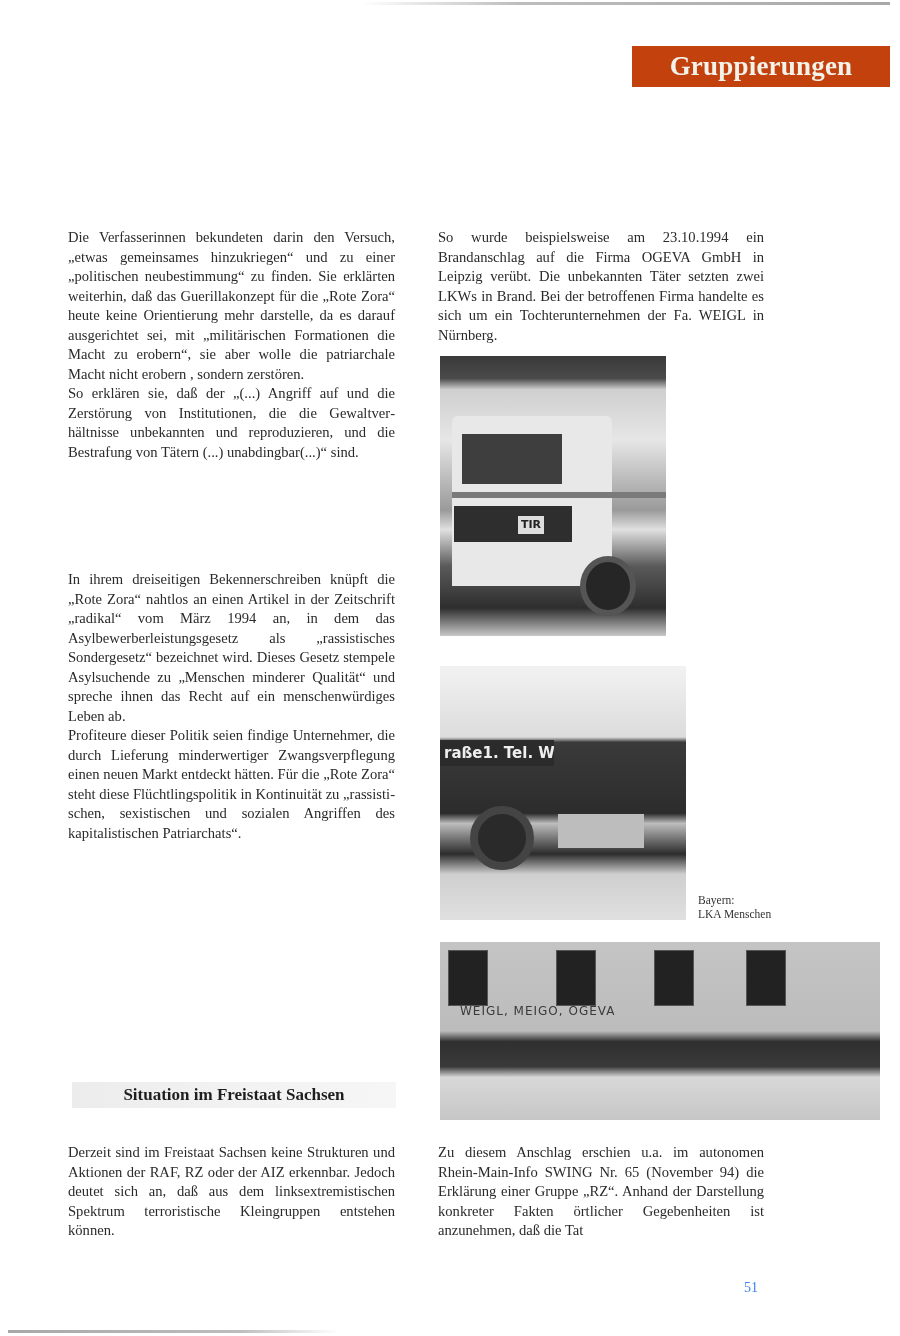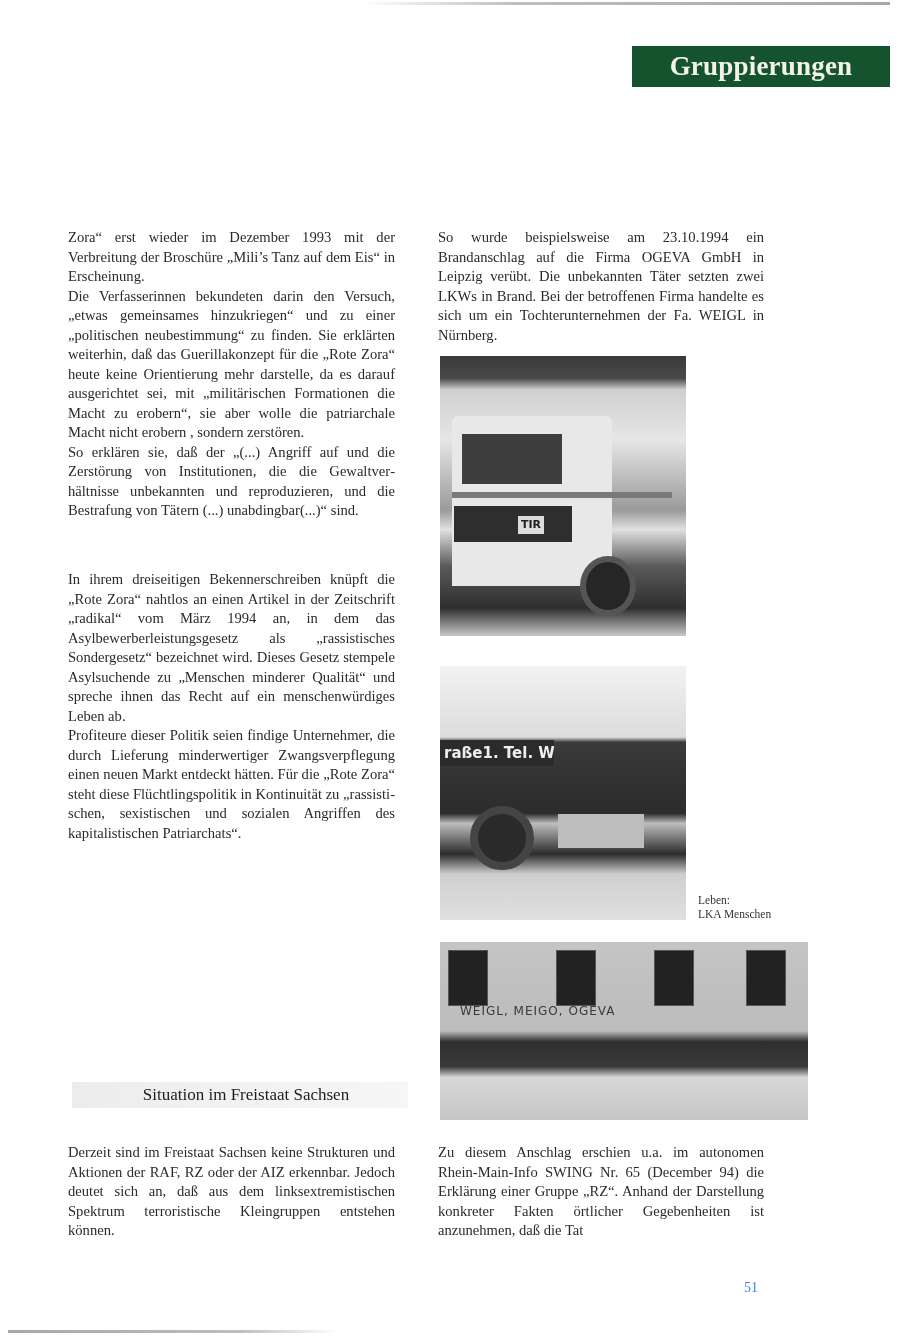--- a/index.html
+++ b/index.html
@@ -11,43 +11,43 @@
     .scan-top {
       position: absolute; left: 360px; top: 2px; width: 530px; height: 3px;
       background: linear-gradient(to right, #ffffff, #bdbdbd 30%, #a8a8a8);
     }
     .scan-bottom {
       position: absolute; left: 8px; top: 1330px; width: 330px; height: 3px;
       background: linear-gradient(to right, #a8a8a8, #bdbdbd 70%, #ffffff);
     }
     .section-header {
       position: absolute; left: 632px; top: 46px; width: 258px; height: 41px;
-      background: #14532d; color: #f2f2ea;
+      background: #c2410c; color: #f2f2ea;
       font-weight: bold; font-size: 27px; line-height: 41px; text-align: center;
       letter-spacing: 0.2px;
     }
     .col {
       position: absolute; font-size: 14.6px; line-height: 19.5px;
       text-align: justify; hyphens: manual;
     }
     .col p { margin: 0; }
     .col-left-1 { left: 68px; top: 228px; width: 327px; }
     .col-left-2 { left: 68px; top: 570px; width: 327px; }
     .col-right-1 { left: 438px; top: 228px; width: 326px; }
     .col-left-3 { left: 68px; top: 1143px; width: 327px; }
     .col-right-3 { left: 438px; top: 1143px; width: 326px; }
 
     .photo {
       position: absolute; overflow: hidden; background: #777;
     }
-    .photo-1 { left: 440px; top: 356px; width: 246px; height: 280px;
+    .photo-1 { left: 440px; top: 356px; width: 226px; height: 280px;
       background: linear-gradient(180deg, #3a3a3a 0%, #4a4a4a 8%, #cfcfcf 12%, #e6e6e6 30%, #9a9a9a 55%, #e0e0e0 62%, #5a5a5a 75%, #2e2e2e 90%, #c8c8c8 100%); }
     .photo-2 { left: 440px; top: 666px; width: 246px; height: 254px;
       background: linear-gradient(180deg, #f2f2f2 0%, #dcdcdc 28%, #3a3a3a 30%, #2c2c2c 58%, #bdbdbd 62%, #2c2c2c 74%, #cfcfcf 82%, #e0e0e0 100%); }
-    .photo-3 { left: 440px; top: 942px; width: 368px; height: 178px;
+    .photo-3 { left: 440px; top: 942px; width: 440px; height: 178px;
       background: linear-gradient(180deg, #c4c4c4 0%, #bcbcbc 50%, #2f2f2f 56%, #3a3a3a 70%, #d8d8d8 76%, #c6c6c6 100%); }
 
     .truck-cab { position: absolute; left: 12px; top: 60px; width: 160px; height: 170px; background: #e8e8e8; border-radius: 6px 6px 0 0; }
     .truck-windshield { position: absolute; left: 22px; top: 78px; width: 100px; height: 50px; background: #3e3e3e; }
     .truck-grille { position: absolute; left: 14px; top: 150px; width: 118px; height: 36px; background: #2e2e2e; }
     .truck-plate { position: absolute; left: 78px; top: 160px; width: 26px; height: 18px; background: #ddd; color: #222; font-size: 11px; line-height: 18px; text-align: center; font-family: "DejaVu Sans", sans-serif; font-weight: bold; }
     .truck-wheel { position: absolute; left: 140px; top: 200px; width: 56px; height: 60px; border-radius: 50%; background: #262626; border: 6px solid #555; box-sizing: border-box; }
     .truck-stripe { position: absolute; left: 12px; top: 136px; width: 220px; height: 6px; background: #7a7a7a; }
 
     .tank-text { position: absolute; left: 0px; top: 74px; width: 110px; height: 26px; background: #2b2b2b; color: #eee; font-family: "DejaVu Sans", sans-serif; font-weight: bold; font-size: 15px; line-height: 26px; padding-left: 4px; white-space: nowrap; overflow: hidden; }
@@ -57,35 +57,34 @@
     .wall-window { position: absolute; top: 8px; width: 38px; height: 54px; background: #222; border: 1px solid #555; }
     .graffiti { position: absolute; left: 20px; top: 62px; width: 340px; font-family: "DejaVu Sans", sans-serif; color: #3a3a3a; font-size: 12px; letter-spacing: 1px; line-height: 15px; white-space: nowrap; }
 
     .caption {
       position: absolute; left: 698px; top: 894px; width: 100px;
       font-size: 11.5px; line-height: 13.5px; color: #333;
     }
     .subheading {
       position: absolute; left: 72px; top: 1082px; width: 324px; height: 26px;
       background: linear-gradient(to right, #ececec, #f2f2f2, #f6f6f6);
-      font-weight: normal; font-size: 17px; line-height: 26px; text-align: center; color: #1e1e1e; padding-left: 12px;
+      font-weight: bold; font-size: 17px; line-height: 26px; text-align: center; color: #1e1e1e;
     }
     .page-number {
       position: absolute; left: 744px; top: 1280px; font-size: 14px; color: #3b82f6;
     }
   </style>
 </head>
 <body>
 
 <div class="scan-top"></div>
 
 <div class="section-header">Gruppierungen</div>
 
 <div class="col col-left-1">
-  <p>Zora“ erst wieder im Dezember 1993 mit der Verbreitung der Broschüre „Mili’s Tanz auf dem Eis“ in Erscheinung.</p>
   <p>Die Verfasserinnen bekundeten darin den Ver­such, „etwas gemeinsames hinzukriegen“ und zu einer „politischen neubestimmung“ zu fin­den. Sie erklärten weiterhin, daß das Guerilla­konzept für die „Rote Zora“ heute keine Orien­tierung mehr darstelle, da es darauf ausgerichtet sei, mit „militärischen Formationen die Macht zu erobern“, sie aber wolle die patriarchale Macht nicht erobern , sondern zerstören.</p>
   <p>So erklären sie, daß der „(...) Angriff auf und die Zerstörung von Institutionen, die die Gewaltver­hältnisse unbekannten und reproduzieren, und die Bestrafung von Tätern (...) unabdingbar(...)“ sind.</p>
 </div>
 
 <div class="col col-left-2">
   <p>In ihrem dreiseitigen Bekennerschreiben knüpft die „Rote Zora“ nahtlos an einen Artikel  in der Zeitschrift „radikal“ vom März 1994 an, in dem das Asylbewerberleistungsgesetz als „rassisti­sches Sondergesetz“ bezeichnet wird. Dieses Gesetz stempele Asylsuchende zu „Menschen minderer Qualität“ und spreche ihnen das Recht auf ein menschenwürdiges Leben ab.</p>
   <p>Profiteure dieser Politik seien findige Unterneh­mer, die durch Lieferung minderwertiger Zwangsverpflegung  einen neuen Markt ent­deckt hätten. Für die „Rote Zora“ steht diese Flüchtlingspolitik in Kontinuität zu „rassisti­schen, sexistischen und sozialen Angriffen des kapitalistischen Patriarchats“.</p>
 </div>
 
 <div class="col col-right-1">
@@ -101,39 +100,39 @@
   <div class="truck-wheel"></div>
 </div>
 
 <div class="photo photo-2">
   <div class="tank-text">raße1. Tel. We</div>
   <div class="tank-wheel"></div>
   <div class="tank-fuel"></div>
 </div>
 
 <div class="caption">
-  <div>Leben:</div>
+  <div>Bayern:</div>
   <div>LKA Menschen</div>
 </div>
 
 <div class="photo photo-3">
   <div class="wall-window" style="left:8px;"></div>
   <div class="wall-window" style="left:116px;"></div>
   <div class="wall-window" style="left:214px;"></div>
   <div class="wall-window" style="left:306px;"></div>
   <div class="graffiti">
     <div>WEIGL, MEIGO, OGEVA</div>
   </div>
 </div>
 
 <div class="subheading">Situation im Freistaat Sachsen</div>
 
 <div class="col col-left-3">
   <p>Derzeit sind im Freistaat Sachsen keine Struk­turen und Aktionen der RAF, RZ oder der AIZ erkennbar. Jedoch deutet sich an, daß aus dem linksextremistischen Spektrum terroristische Kleingruppen entstehen können.</p>
 </div>
 
 <div class="col col-right-3">
-  <p>Zu diesem Anschlag erschien u.a. im autono­men Rhein-Main-Info SWING Nr. 65 (December 94) die Erklärung einer Gruppe „RZ“. Anhand der Darstellung konkreter Fakten örtlicher Gegebenheiten ist anzunehmen, daß die Tat</p>
+  <p>Zu diesem Anschlag erschien u.a. im autono­men Rhein-Main-Info SWING Nr. 65 (November 94) die Erklärung einer Gruppe „RZ“. Anhand der Darstellung konkreter Fakten örtlicher Gegebenheiten ist anzunehmen, daß die Tat</p>
 </div>
 
 <div class="page-number">51</div>
 
 <div class="scan-bottom"></div>
 
 </body></html>

